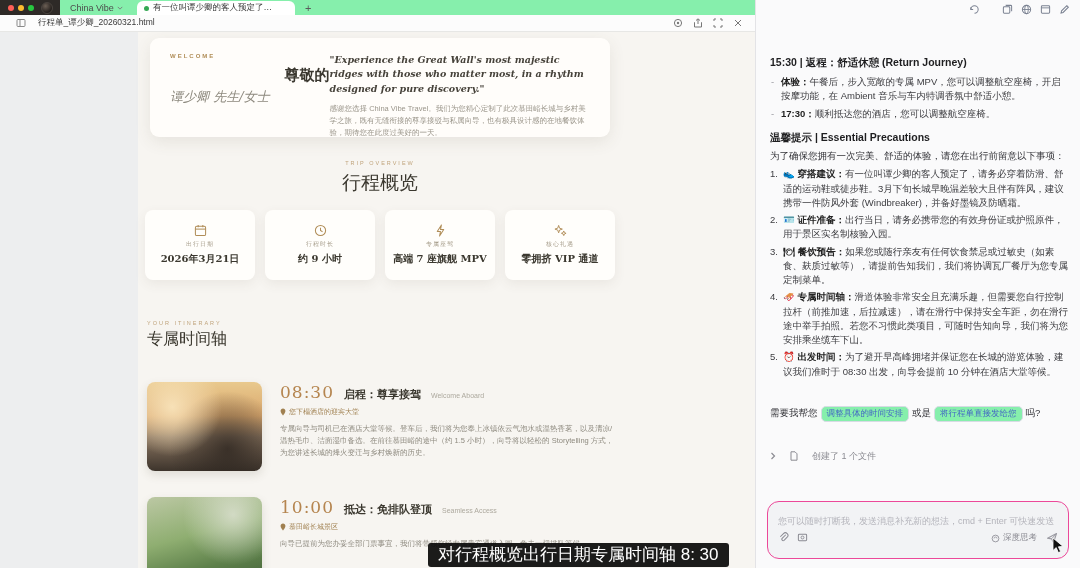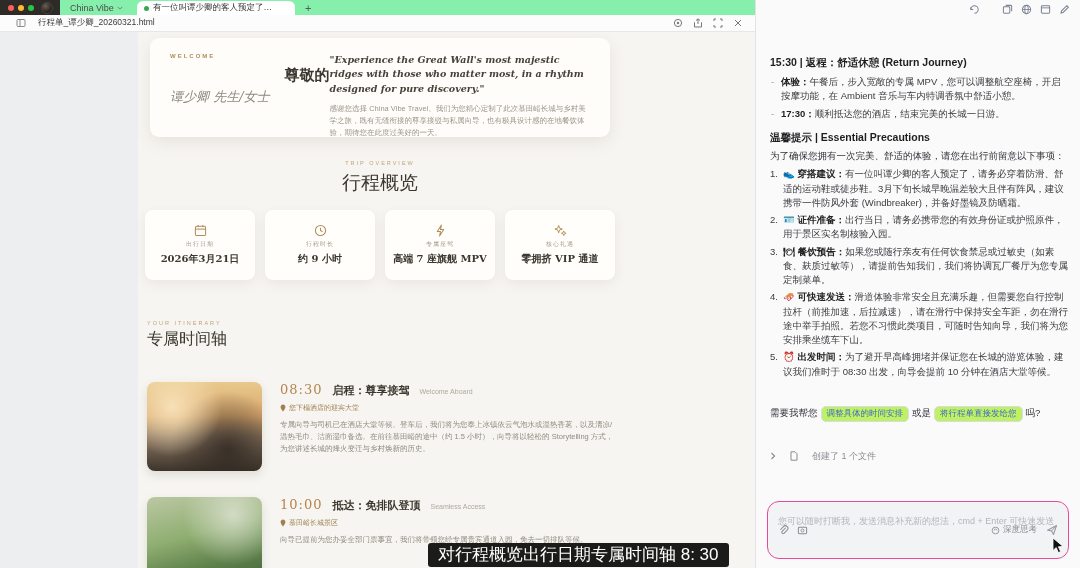--- a/index.html
+++ b/index.html
@@ -73,21 +73,21 @@
   .photo { width:115px; height:89px; border-radius:8px; flex:none; box-shadow:0 4px 10px rgba(90,80,60,.15); }
   .photo.sunset { background:
       radial-gradient(circle at 22% 28%, rgba(250,230,190,.9), rgba(250,230,190,0) 45%),
       radial-gradient(circle at 70% 75%, rgba(40,33,28,.75), rgba(40,33,28,0) 55%),
       linear-gradient(180deg,#e9c98d 0%,#d9a76d 38%,#8a7560 62%,#3d342c 100%); }
   .photo.wall { background:
       radial-gradient(circle at 75% 20%, rgba(225,228,215,.8), rgba(225,228,215,0) 45%),
       linear-gradient(165deg,#bcc8a4 0%,#8fae71 42%,#5d804a 72%,#425f39 100%); }
   .tl-text { margin-left:18px; flex:1; }
   .tl-head { display:flex; align-items:baseline; gap:10px; }
-  .tl-time { font-family:"DejaVu Serif","Liberation Serif",serif; font-size:13px; color:#b5854f; letter-spacing:1px; }
+  .tl-time { font-family:"DejaVu Serif","Liberation Serif",serif; font-size:17px; color:#b5854f; letter-spacing:1px; }
   .tl-name { font-family:"DejaVu Serif","Liberation Serif",serif; font-weight:bold; font-size:11px; color:#3b382f; }
   .tl-sub { font-size:7px; color:#ada99e; }
   .tl-loc { margin-top:5px; font-size:7px; color:#a08050; display:flex; align-items:center; gap:3px; }
   .tl-body { margin-top:6px; font-size:7.5px; line-height:1.6; color:#8f8b80; }
 
   
   .chat { position:absolute; left:755px; top:0; width:325px; height:568px; background:#fafafb;
           border-left:1px solid #e3e3e6; }
   .chat-icons { position:absolute; top:4px; right:10px; display:flex; gap:8px; align-items:center; }
   .chat-icons .gap { width:6px; }
@@ -97,34 +97,34 @@
   .c-ul { margin-top:5px; }
   .c-li { position:relative; padding-left:11px; font-size:9.5px; line-height:1.5; color:#3c3c40; margin-top:3px; }
   .c-li::before { content:"-"; position:absolute; left:1px; color:#9a9aa0; }
   .c-ol { margin-top:4px; }
   .c-oli { position:relative; padding-left:13px; font-size:9.5px; line-height:1.5; color:#3c3c40; margin-top:3px; }
   .c-num { position:absolute; left:0; color:#3c3c40; }
   .b { font-weight:bold; color:#222; }
   .c-p { font-size:9.5px; line-height:1.55; color:#333338; margin-top:8px; }
 
   .q-row { margin-top:11px; font-size:9.5px; color:#333338; line-height:1.9; }
-  .chip { display:inline-block; border:1px solid #d7dbe4; background:#bef264; border-radius:5px;
+  .chip { display:inline-block; border:1px solid #d7dbe4; background:#86efac; border-radius:5px;
           padding:0 5px; font-size:8.5px; color:#4468c4; line-height:1.6; margin:16px 3px; cursor:pointer; }
 
   .created { margin-top:12px; display:flex; align-items:center; gap:14px; font-size:9px; color:#8b8b92; }
   .bubble-row { margin-top:16px; display:flex; justify-content:flex-end; }
   .bubble { max-width:80%; background:#ececef; border-radius:10px; padding:6px 10px;
             font-size:9.5px; line-height:1.5; color:#2c2c30; }
 
   .composer { position:absolute; left:11px; right:11px; bottom:9px; height:58px; background:#f2f3f5;
               border:1px solid #ec4899; border-radius:12px; padding:8px 10px 6px; }
   .composer input { width:100%; border:none; outline:none; background:transparent;
                     font-size:9px; color:#55555c; font-family:"Liberation Sans",sans-serif; }
   .composer input::placeholder { color:#b4b4bb; }
-  .comp-row { position:absolute; left:10px; right:10px; bottom:22px; display:flex; align-items:flex-end; }
+  .comp-row { position:absolute; left:10px; right:10px; bottom:14px; display:flex; align-items:flex-start; }
   .comp-left { display:flex; gap:8px; align-items:center; }
   .comp-right { margin-left:auto; display:flex; gap:9px; align-items:center; }
   .deep { display:flex; align-items:center; gap:3px; font-size:8.5px; color:#8b8b93; cursor:pointer; }
 
   .caption { position:absolute; left:428px; top:543px; height:24px; background:rgba(10,10,10,.93);
              border-radius:3px; padding:0 10px; color:#fff; font-size:17px; line-height:24px;
              white-space:nowrap; }
   .cursor { position:absolute; left:1052px; top:537px; }
 </style>
 </head>
@@ -297,30 +297,30 @@
       <svg class="ic" width="11" height="11" viewBox="0 0 12 12">
           <path d="M8.5 1.8 L10.2 3.5 L4.5 9.2 L2.2 9.8 L2.8 7.5 Z" fill="none" stroke="#7b8292" stroke-width="1.1"></path>
         </svg>
     </div>
 
     <div class="chat-body">
 
       <div class="c-h">15:30 | 返程：舒适休憩 (Return Journey)</div>
       <div class="c-ul">
         <div class="c-li"><span class="b">体验：</span><span>午餐后，步入宽敞的专属 MPV，您可以调整航空座椅，开启按摩功能，在 Ambient 音乐与车内特调香氛中舒适小憩。</span></div>
-        <div class="c-li"><span class="b">17:30：</span><span>顺利抵达您的酒店，结束完美的长城一日游。</span></div>
+        <div class="c-li"><span class="b">17:30：</span><span>顺利抵达您的酒店，您可以调整航空座椅。</span></div>
       </div>
 
       <div class="c-h">温馨提示 | Essential Precautions</div>
       <div class="c-p" style="margin-top:4px">为了确保您拥有一次完美、舒适的体验，请您在出行前留意以下事项：</div>
       <div class="c-ol">
         <div class="c-oli"><span class="c-num">1.</span><span class="b">👟 穿搭建议：</span><span>有一位叫谭少卿的客人预定了，请务必穿着防滑、舒适的运动鞋或徒步鞋。3月下旬长城早晚温差较大且伴有阵风，建议携带一件防风外套 (Windbreaker)，并备好墨镜及防晒霜。</span></div>
         <div class="c-oli"><span class="c-num">2.</span><span class="b">🪪 证件准备：</span><span>出行当日，请务必携带您的有效身份证或护照原件，用于景区实名制核验入园。</span></div>
         <div class="c-oli"><span class="c-num">3.</span><span class="b">🍽 餐饮预告：</span><span>如果您或随行亲友有任何饮食禁忌或过敏史（如素食、麸质过敏等），请提前告知我们，我们将协调瓦厂餐厅为您专属定制菜单。</span></div>
-        <div class="c-oli"><span class="c-num">4.</span><span class="b">🛷 可快速发送：</span><span>滑道体验非常安全且充满乐趣，但需要您自行控制拉杆（前推加速，后拉减速），请在滑行中保持安全车距，勿在滑行途中举手拍照。若您不习惯此类项目，可随时告知向导，我们将为您安排乘坐缆车下山。</span></div>
+        <div class="c-oli"><span class="c-num">4.</span><span class="b">🛷 专属时间轴：</span><span>滑道体验非常安全且充满乐趣，但需要您自行控制拉杆（前推加速，后拉减速），请在滑行中保持安全车距，勿在滑行途中举手拍照。若您不习惯此类项目，可随时告知向导，我们将为您安排乘坐缆车下山。</span></div>
         <div class="c-oli"><span class="c-num">5.</span><span class="b">⏰ 出发时间：</span><span>为了避开早高峰拥堵并保证您在长城的游览体验，建议我们准时于 08:30 出发，向导会提前 10 分钟在酒店大堂等候。</span></div>
       </div>
 
       <div class="q-row">
         <span>需要我帮您</span><span class="chip">调整具体的时间安排</span><span>或是</span><span class="chip">将行程单直接发给您</span><span>吗?</span>
       </div>
 
       <div class="created">
         <svg width="6" height="8" viewBox="0 0 6 8">
             <path d="M1.5 1 L4.5 4 L1.5 7" stroke="#8b8b92" fill="none" stroke-width="1.2"></path>

